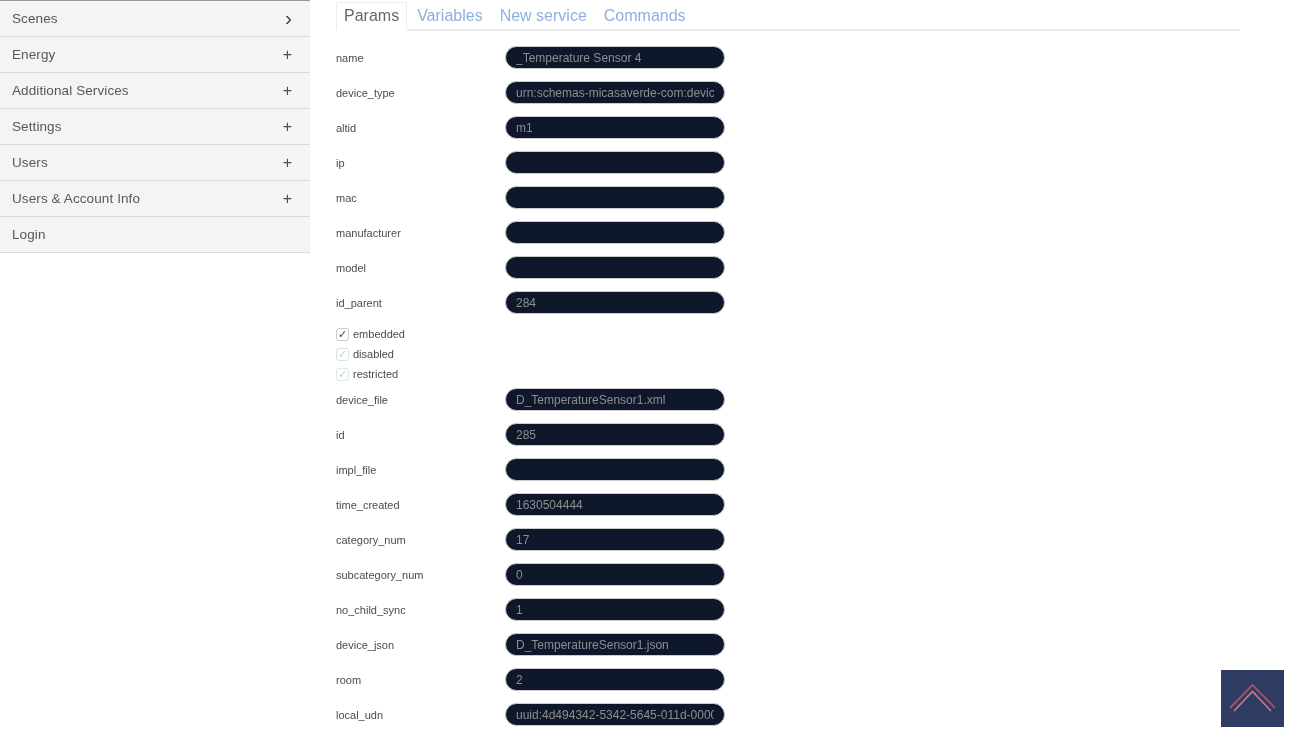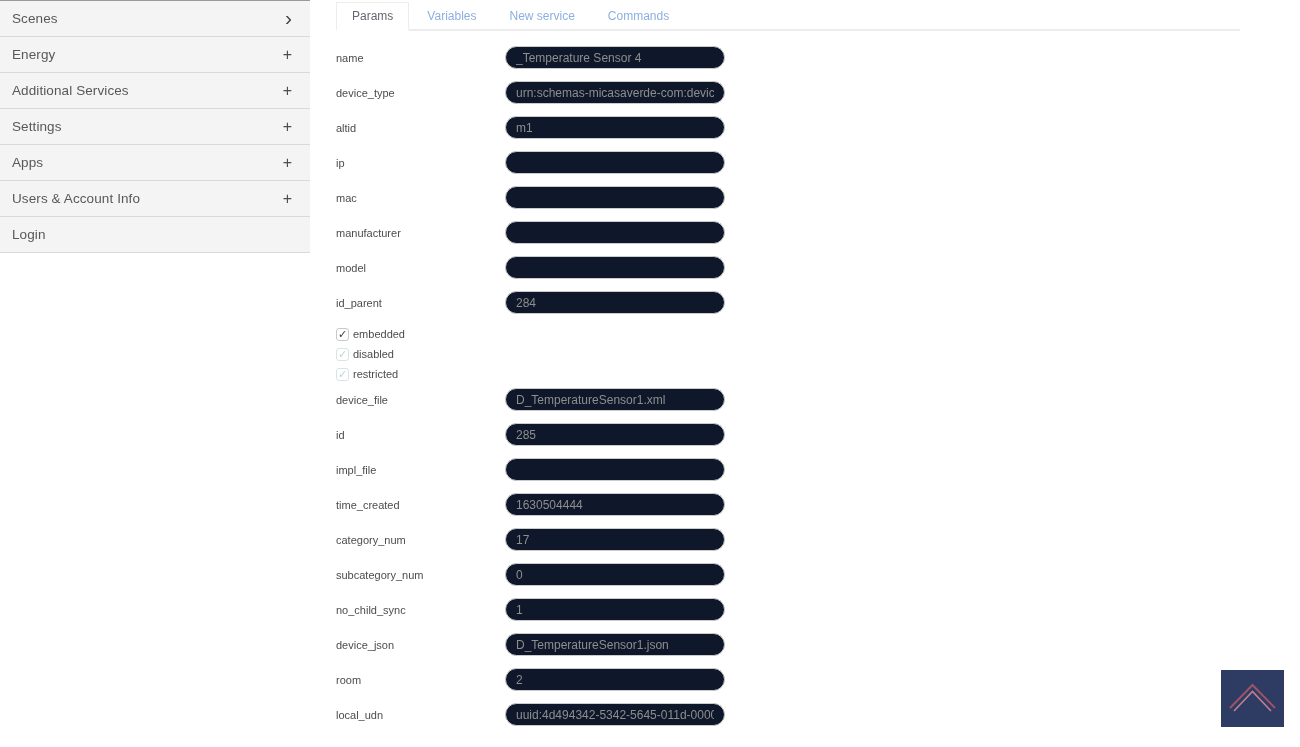--- a/index.html
+++ b/index.html
@@ -26,23 +26,23 @@
   .side-icon{margin-left:auto;color:#4e4e4e;font-size:16px;line-height:1;}
   .side-icon.chev{font-size:21px;color:#444;margin-top:-3px;}
 
   
   .content{position:absolute;left:336px;top:2px;}
   .tabbar{
     display:flex;width:904px;height:29px;
     border-bottom:2px solid #ececec;box-sizing:border-box;
   }
   .tab{
-    padding:0 15px;margin-right:3px;
+    padding:0 7px;margin-right:3px;
     display:flex;align-items:center;
-    font-size:12px;color:#8cb0e0;cursor:pointer;
+    font-size:16px;color:#8cb0e0;cursor:pointer;
     box-sizing:border-box;
   }
   .tab.active{
     background:#fff;color:#63686e;
     border:1px solid #ededed;border-bottom:2px solid #fff;
     margin-bottom:-2px;
   }
 
   
   .device-form{margin-top:15px;}
@@ -89,21 +89,21 @@
     </div>
     <div class="side-item">
       <span class="side-label">Additional Services</span>
       <span class="side-icon">+</span>
     </div>
     <div class="side-item">
       <span class="side-label">Settings</span>
       <span class="side-icon">+</span>
     </div>
     <div class="side-item">
-      <span class="side-label">Apps</span>
+      <span class="side-label">Users</span>
       <span class="side-icon">+</span>
     </div>
     <div class="side-item">
       <span class="side-label">Users &amp; Account Info</span>
       <span class="side-icon">+</span>
     </div>
     <div class="side-item">
       <span class="side-label">Login</span>
     </div>
   </nav>

